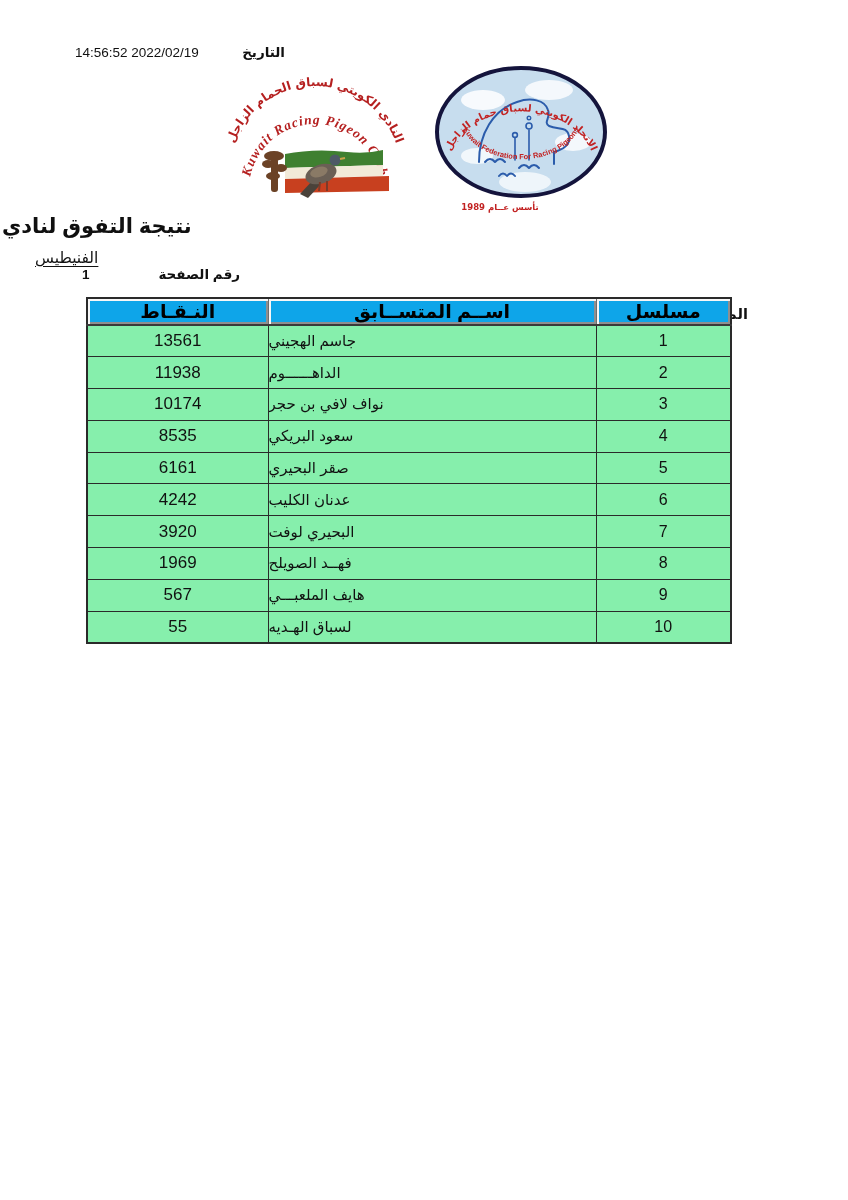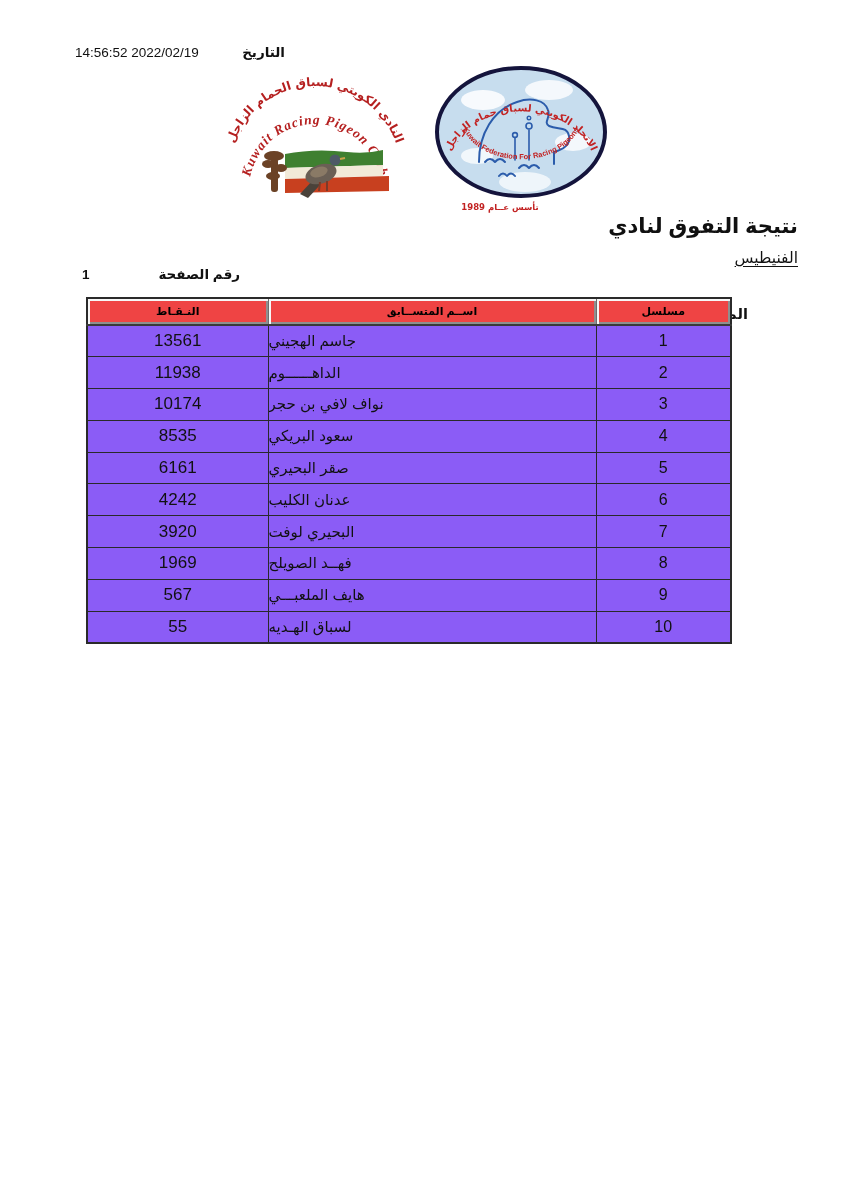--- a/index.html
+++ b/index.html
@@ -22,21 +22,21 @@
   }
   .date-line .lbl { font-weight:bold; }
   .date-line .val { direction:ltr; unicode-bidi:embed; }
 
   
   .logo-left  { position:absolute; left:215px; top:72px;  width:200px; height:140px; }
   .logo-right { position:absolute; left:433px; top:64px;  width:176px; height:152px; }
   .logo-left svg, .logo-right svg { width:100%; height:100%; display:block; }
 
   
-  .title-wrap { position:absolute; left:16px; top:214px; width:782px; text-align:right; direction:rtl; }
+  .title-wrap { position:absolute; left:2px; top:214px; width:782px; text-align:left; direction:rtl; }
   .doc-title  { font-size:21px; font-weight:bold; color:#101010; }
   .doc-sub    { margin-top:11px; font-size:15.5px; text-decoration:underline; text-underline-offset:3px;margin-left:33px; }
 
   
   .season-line {
     position:absolute; left:608px; top:266px; width:140px;
     display:flex; justify-content:space-between; align-items:baseline; direction:rtl;
     font-size:14px;
   }
   .season-line .lbl { font-weight:bold; font-size:14.5px;margin-top:40px; }
@@ -52,31 +52,31 @@
   .results {
     position:absolute; left:86px; top:297px; width:644px;
     border-collapse:collapse; direction:rtl;
     table-layout:fixed;
   }
   .results col.c-serial { width:135px; }
   .results col.c-name   { width:328px; }
   .results col.c-points { width:181px; }
   .results th {
     height:27px;
-    background:#ef4444;
+    background:#0ea5e9;
     border:1px solid #6e6e6e;
     border-bottom:2px solid #3a3a3a;
     box-shadow: inset 2px 2px 0 #f7f7f7, inset -2px -2px 0 #8f8f8f;
-    font-size:11px; font-weight:bold; color:#000;
+    font-size:19px; font-weight:bold; color:#000;
     text-align:center; vertical-align:middle;
   }
   .results td {
     height:31.8px;
     border:1px solid #2a2a2a;
-    background:#8b5cf6;
+    background:#86efac;
     vertical-align:middle;
     overflow:hidden; white-space:nowrap;
   }
   .results { border:2px solid #2a2a2a; }
   .td-serial { text-align:center; font-size:16px; }
   .td-name   { text-align:left; padding-right:3px; font-size:15px; }
   .td-points { text-align:center; font-size:17px; direction:ltr; }
 </style>
 </head>
 <body>

